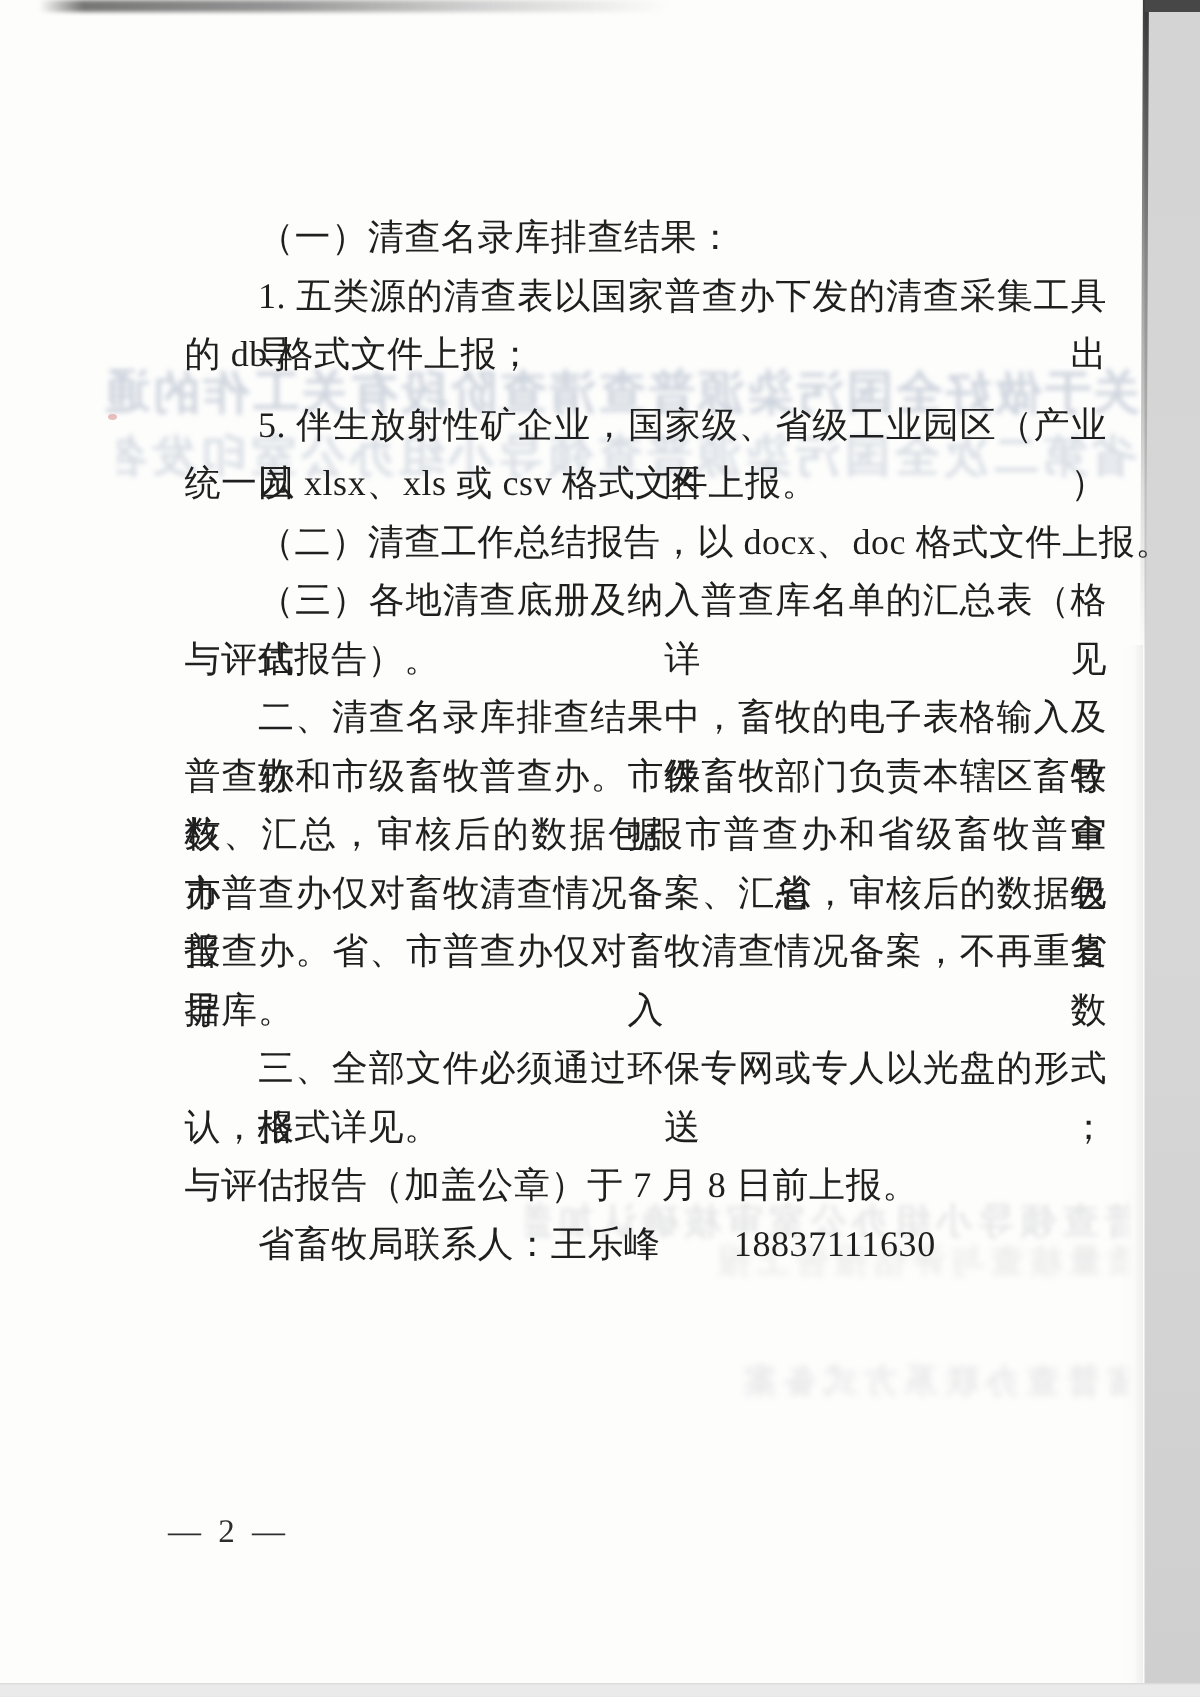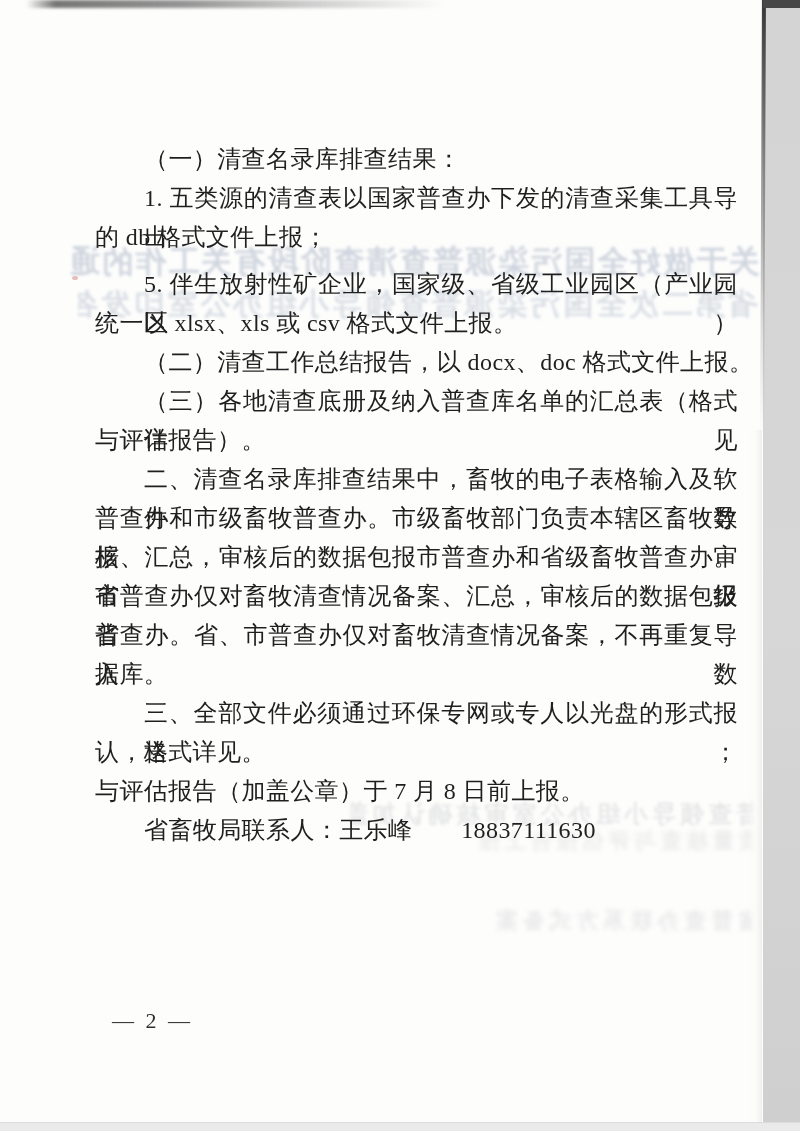--- a/index.html
+++ b/index.html
@@ -134,20 +134,21 @@
     top: 140px;
     width: 643px;
     font-size: 24px;
     letter-spacing: 0.4px;
     color: #1f1f1f;
   }
   .content .line {
     height: 39px;
     line-height: 39px;
     white-space: nowrap;
+    margin-left: 28px;
   }
   .content .line.fill {
     white-space: normal;
     text-align: justify;
     text-align-last: justify;
   }
   .content .line.indent {
     padding-left: 49px;
   }
   .page-number {

